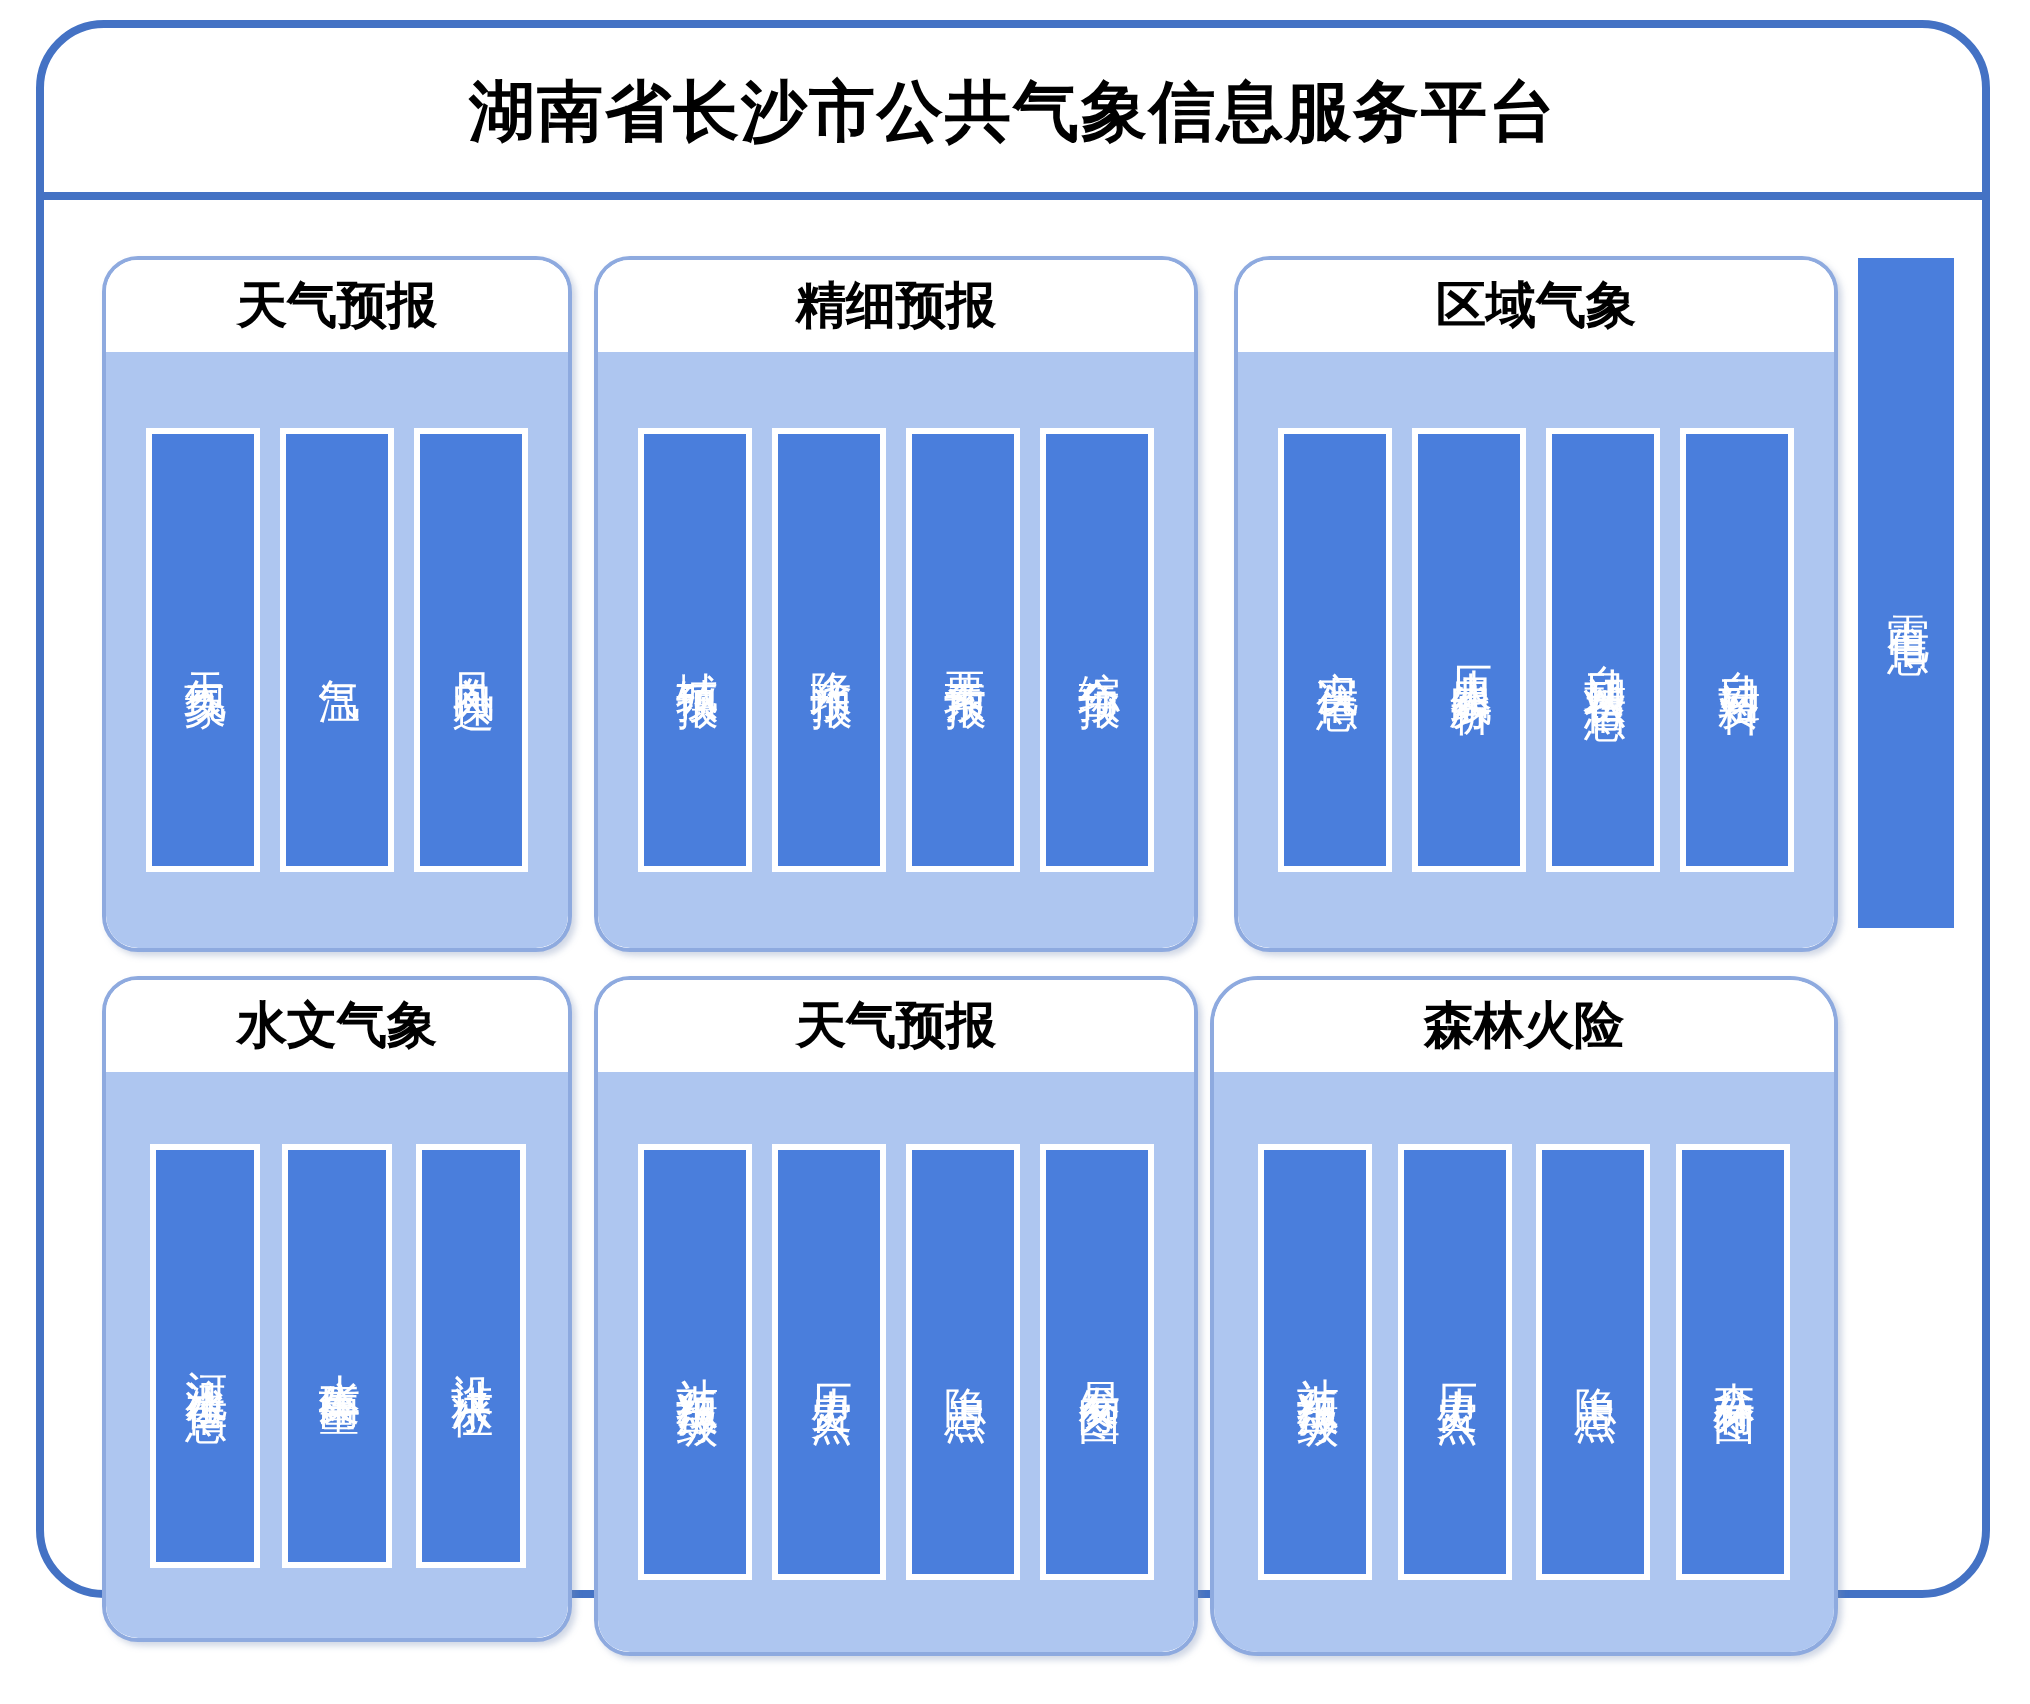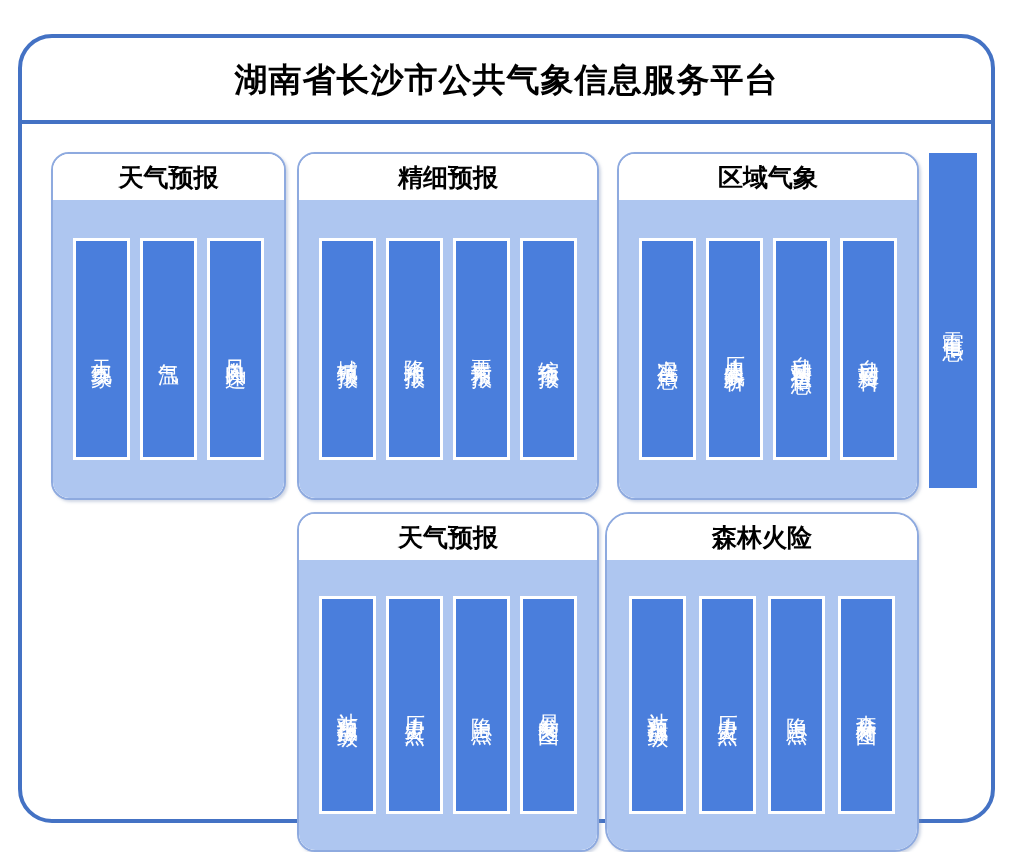--- a/index.html
+++ b/index.html
@@ -19,21 +19,20 @@
   #platform-frame {
     position: absolute;
     left: 18px;
     top: 10px;
     width: 977px;
     height: 789px;
     box-sizing: border-box;
     border: 4px solid #4472C4;
     border-radius: 34px;
     background: #ffffff;
-    margin-top: 24px;
   }
 
   
   #title-bar {
     position: absolute;
     left: 0;
     top: 0;
     right: 0;
     height: 86px;
     box-sizing: border-box;
@@ -222,20 +221,36 @@
         <div class="item-bar">
           <span class="item-bar-label">综合预报</span>
         </div>
       </div>
     </div>
 
     <div id="lightning-bar">
       <span class="item-bar-label">雷电信息</span>
     </div>
 
+    <div class="group-panel" id="panel-hydro-met">
+      <div class="group-header">
+        <span class="group-header-label">水文气象</span>
+      </div>
+      <div class="group-body">
+        <div class="item-bar">
+          <span class="item-bar-label">河流水位信息</span>
+        </div>
+        <div class="item-bar">
+          <span class="item-bar-label">水库集雨量</span>
+        </div>
+        <div class="item-bar">
+          <span class="item-bar-label">设计洪水位</span>
+        </div>
+      </div>
+    </div>
 
     <div class="group-panel" id="panel-geo-hazard">
       <div class="group-header">
         <span class="group-header-label">天气预报</span>
       </div>
       <div class="group-body">
         <div class="item-bar">
           <span class="item-bar-label">站点预报等级</span>
         </div>
         <div class="item-bar">

